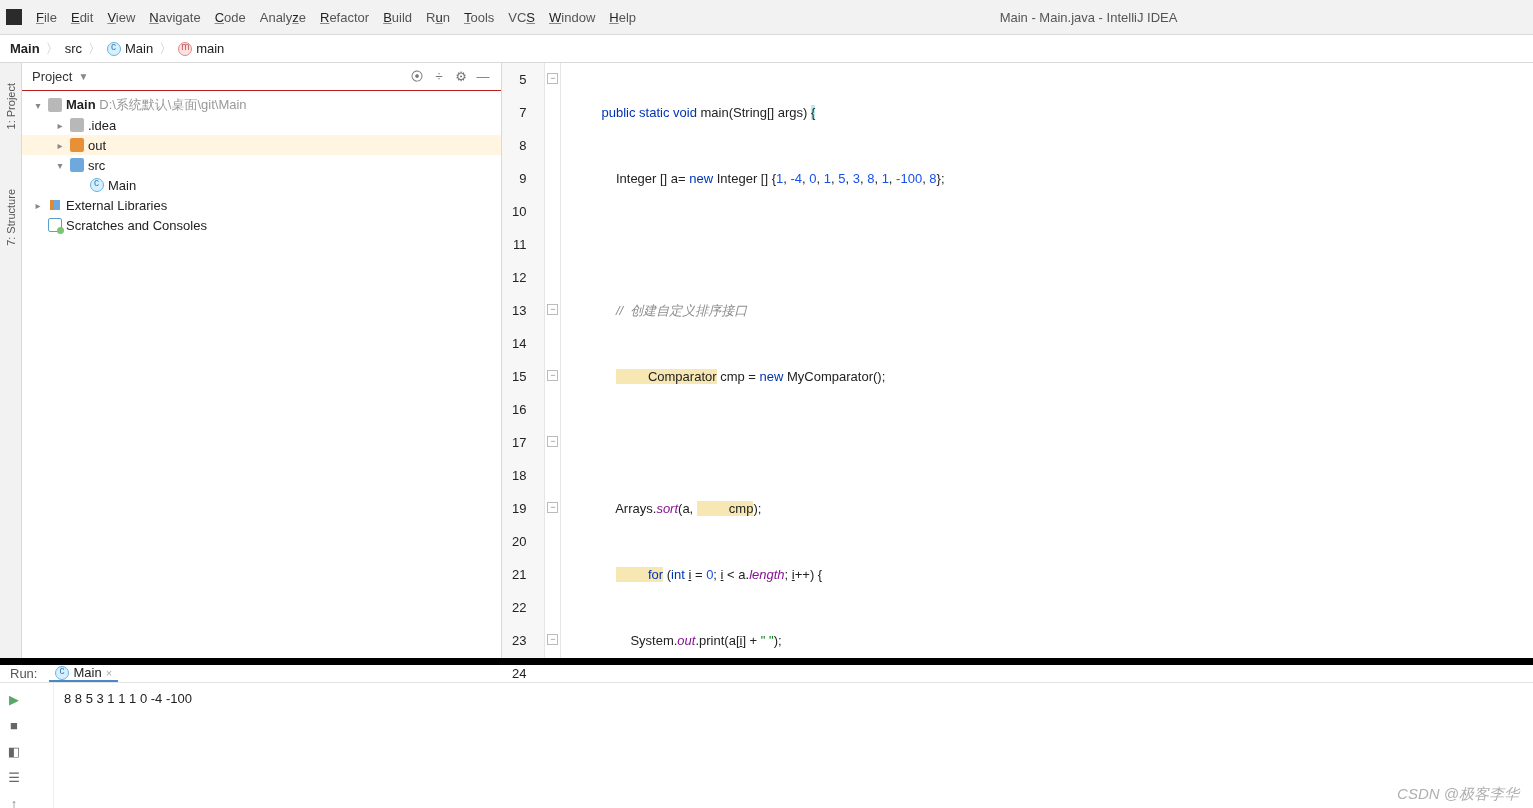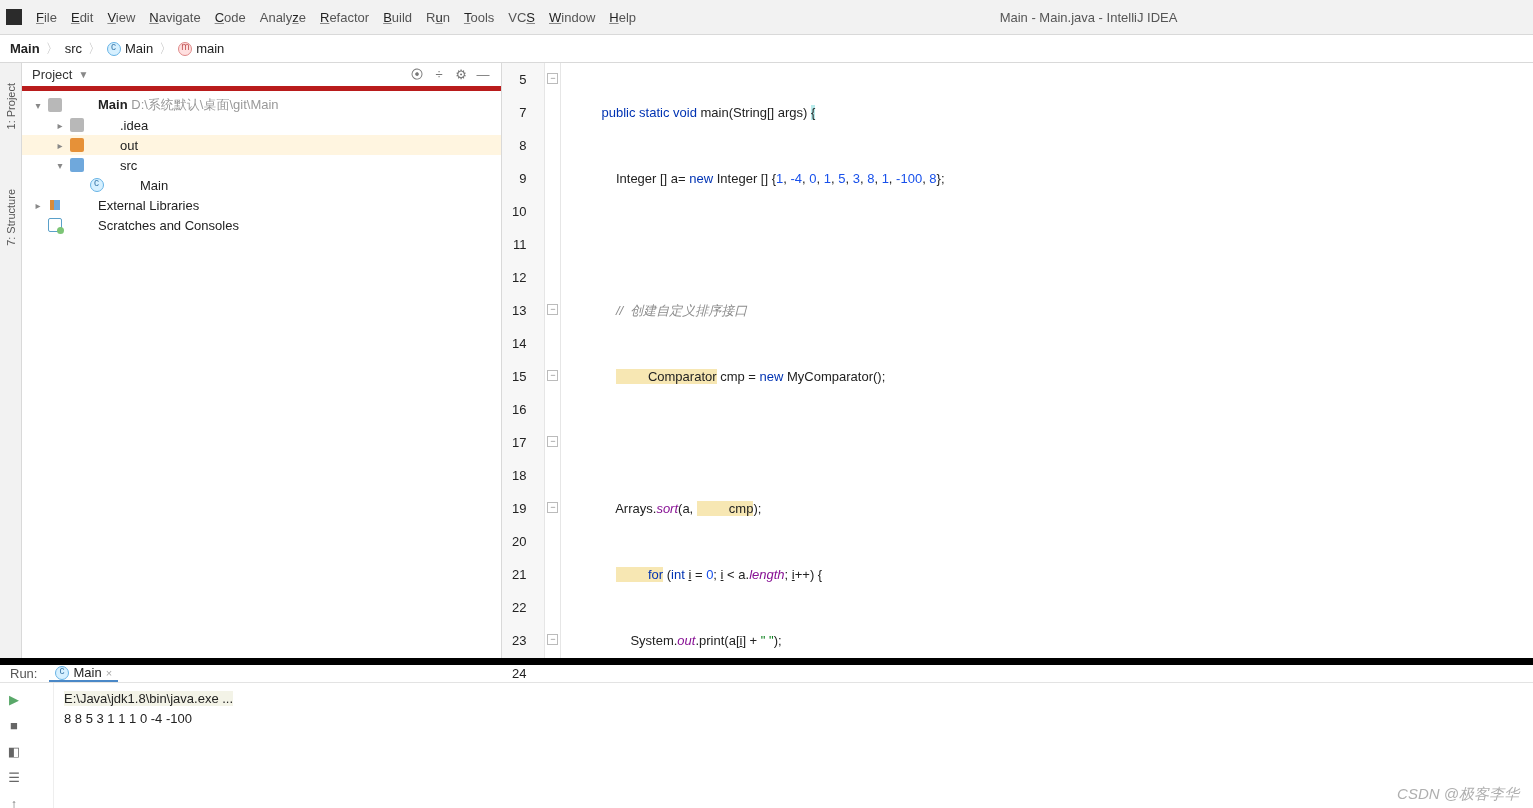--- a/index.html
+++ b/index.html
@@ -15,40 +15,40 @@
   .breadcrumb .sep { color:#bbb; }
   .bc-ico { width:14px; height:14px; border-radius:50%; display:inline-block; }
   .ico-c { background:#d6f0ff; border:1px solid #67b3e5; position:relative; }
   .ico-c::after{content:"c";position:absolute;top:-2px;left:3px;font-size:10px;color:#3b78a9;}
   .ico-m { background:#ffe0e0; border:1px solid #e08a8a; position:relative;}
   .ico-m::after{content:"m";position:absolute;top:-2px;left:2px;font-size:10px;color:#c35b5b;}
   .mainrow { display:flex; flex:1; min-height:0; }
   .leftgutter { width:22px; background:#f2f2f2; border-right:1px solid #d9d9d9; display:flex; flex-direction:column; align-items:center; padding-top:20px; gap:60px; }
   .leftgutter .tab { writing-mode:vertical-rl; transform:rotate(180deg); font-size:11px; color:#555; cursor:default;}
   .projectpane { width:480px; display:flex; flex-direction:column; border-right:1px solid #d9d9d9; background:#fff;}
-  .pp-header { display:flex; align-items:center; height:28px; border-bottom:5px solid #b91c1c; padding:0 10px; background:#fff; gap:6px;}
+  .pp-header { display:flex; align-items:center; height:28px; border-bottom:1px solid #b91c1c; padding:0 10px; background:#fff; gap:6px;}
   .pp-header .title { font-weight:500; color:#333;}
   .pp-header .dd { color:#888; font-size:10px;}
   .pp-header .spacer { flex:1;}
   .pp-icn { width:16px; height:16px; color:#777; display:flex; align-items:center; justify-content:center; font-size:13px; cursor:pointer;}
   .tree { flex:1; padding:4px 0; overflow:auto;}
   .tree-row { display:flex; align-items:center; height:20px; padding-left:10px; gap:4px; }
   .tree-row.sel { background:#fff5e0;}
   .tree-arrow { width:12px; text-align:center; color:#888; font-size:10px;}
   .fico { width:14px; height:14px; display:inline-block; }
   .fico.folder { background:#c9a15a; border-radius:2px;}
   .fico.folder.grey { background:#b8b8b8;}
   .fico.folder.blue { background:#6fa8dc;}
   .fico.orange { background:#e69138; border-radius:2px;}
   .fico.libs { background:transparent; position:relative;}
   .fico.libs::before{content:"";position:absolute;inset:2px 6px 2px 2px;background:#d98b3a;}
   .fico.libs::after{content:"";position:absolute;inset:2px 2px 2px 6px;background:#6fa8dc;}
   .fico.scratch { background:#fff;border:1px solid #5aa0c9;border-radius:2px;position:relative;}
   .fico.scratch::after{content:"";position:absolute;right:-3px;bottom:-3px;width:7px;height:7px;background:#7cc576;border-radius:50%;}
-  .lbl { color:#222;margin-left:32px;}
+  .lbl { color:#222;}
   .lbl .path { color:#999; font-weight:400;}
   .boldlbl { font-weight:700;}
   .editor { flex:1; display:flex; flex-direction:column; min-width:0; background:#fff;}
   .ed-body { flex:1; display:flex; min-height:0; font-family:"JetBrains Mono","Consolas",monospace; font-size:18px; line-height:33px; }
   .gutter { background:#f7f7f7; border-right:1px solid #e6e6e6; text-align:right; color:#b0b0b0; padding:0 18px 0 10px; position:relative;}
   .gutter .gl { height:33px; position:relative;}
   .gutter .run { position:absolute; right:-32px; top:8px; width:0;height:0;border-left:10px solid #59a869;border-top:6px solid transparent;border-bottom:6px solid transparent;}
   .foldcol { width:16px; border-right:1px solid #e6e6e6; background:#fff; position:relative;}
   .fold-mark { position:absolute; left:2px; width:11px; height:11px; border:1px solid #bbb; background:#fff; font-size:9px; line-height:9px; text-align:center; color:#888;}
   .code { flex:1; padding-left:40px; white-space:pre; overflow:hidden; position:relative;}
@@ -235,20 +235,19 @@
     <div class="run-body">
       <div class="run-tools">
         <span class="rt-btn green">▶</span>
         <span class="rt-btn">■</span>
         <span class="rt-btn">◧</span>
         <span class="rt-btn">☰</span>
         <span class="rt-btn">↑</span>
 
       </div>
       <div class="console">
-        <div><span class="cmd">E:\Java\jdk1.8\bin\java.exe ...</span></div>
         <div>8 8 5 3 1 1 1 0 -4 -100</div>
       </div>
     </div>
   </div>
 
   <div class="watermark">CSDN @极客李华</div>
 </div>
 
 </body></html>

